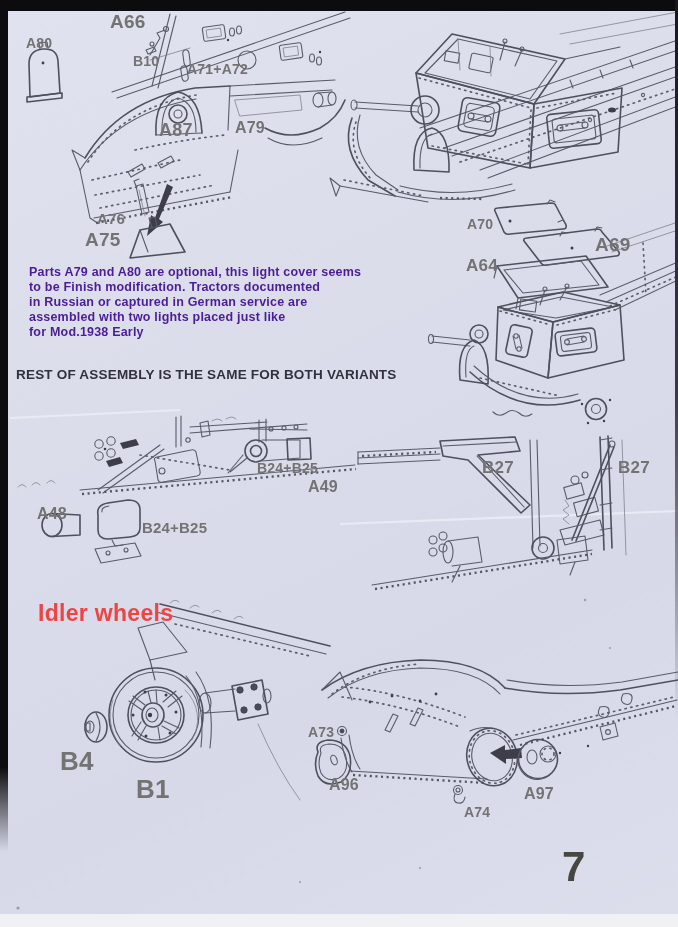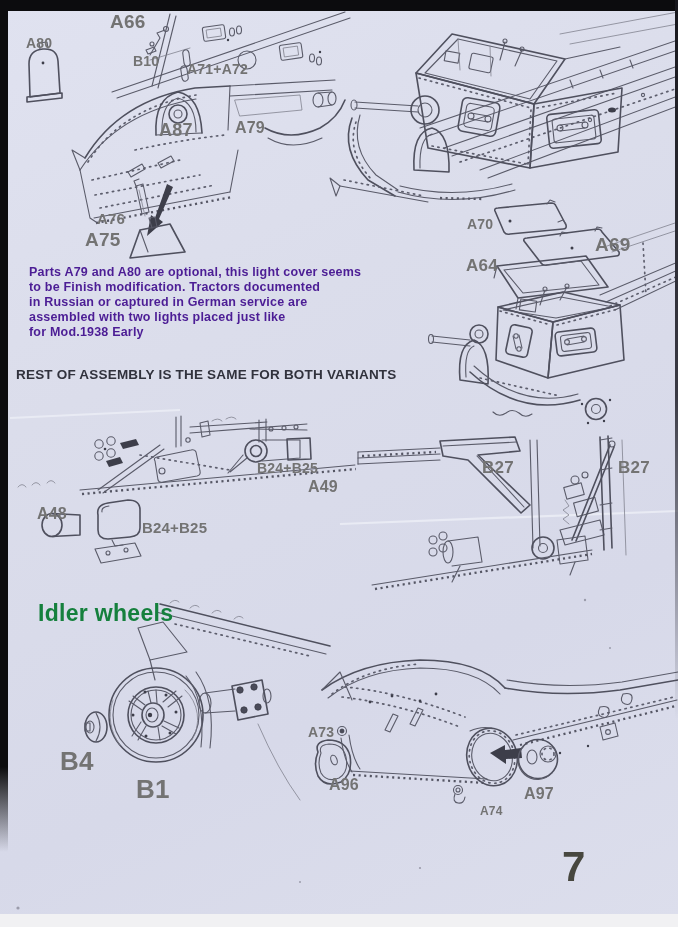--- a/index.html
+++ b/index.html
@@ -23,21 +23,21 @@
     position:absolute;left:29px;top:265px;width:340px;
     font-size:12.5px;line-height:15px;font-weight:bold;color:#4c1d95;
     white-space:pre-line;letter-spacing:.2px;
   }
   .assembly-note{
     position:absolute;left:16px;top:367px;width:420px;
     font-size:13.5px;font-weight:bold;color:#31323d;letter-spacing:.2px;white-space:nowrap;
   }
   .section-heading{
     position:absolute;left:38px;top:600px;
-    font-size:23px;font-weight:bold;color:#15803d;letter-spacing:.3px;
+    font-size:23px;font-weight:bold;color:#ef4444;letter-spacing:.3px;
   }
   .page-number{
     position:absolute;left:562px;top:843px;
     font-size:42px;font-weight:bold;color:#47473f;
   }
   svg .ln{fill:none;stroke:#5a5b69;stroke-width:1.1;stroke-linecap:round;stroke-linejoin:round;}
   svg .ln2{fill:none;stroke:#4f505e;stroke-width:1.6;stroke-linecap:round;stroke-linejoin:round;}
   svg .thin{fill:none;stroke:#82838f;stroke-width:.8;stroke-linecap:round;}
   svg .dots{fill:none;stroke:#5d5e6d;stroke-width:1.7;stroke-dasharray:1.3 4.6;stroke-linecap:round;}
   svg .teeth{fill:none;stroke:#555664;stroke-width:2.3;stroke-dasharray:2.1 3.5;stroke-linecap:butt;}
@@ -513,21 +513,21 @@
 <span class="part-label" style="left:308px;top:440px;font-size:16px;margin-top:38px;">A49</span>
 <span class="part-label" style="left:257px;top:460px;font-size:14px;">B24+B25</span>
 <span class="part-label" style="left:37px;top:505px;font-size:16px;">A48</span>
 <span class="part-label" style="left:142px;top:519px;font-size:15px;">B24+B25</span>
 <span class="part-label" style="left:482px;top:458px;font-size:17px;">B27</span>
 <span class="part-label" style="left:618px;top:458px;font-size:17px;">B27</span>
 <span class="part-label" style="left:60px;top:746px;font-size:26px;">B4</span>
 <span class="part-label" style="left:136px;top:774px;font-size:26px;">B1</span>
 <span class="part-label" style="left:308px;top:724px;font-size:14px;">A73</span>
 <span class="part-label" style="left:329px;top:776px;font-size:16px;">A96</span>
-<span class="part-label" style="left:480px;top:804px;font-size:12px;">A74</span>
+<span class="part-label" style="left:464px;top:804px;font-size:14px;">A74</span>
 <span class="part-label" style="left:524px;top:785px;font-size:16px;">A97</span>
 
 <div class="note">Parts A79 and A80 are optional, this light cover seems
  to be Finish modification. Tractors documented
 in Russian or captured in German service are
 assembled with two lights placed just like
 for Mod.1938 Early</div>
 <div class="assembly-note">REST OF ASSEMBLY IS THE SAME FOR BOTH VARIANTS</div>
 <div class="section-heading">Idler wheels</div>
 <div class="page-number">7</div>

